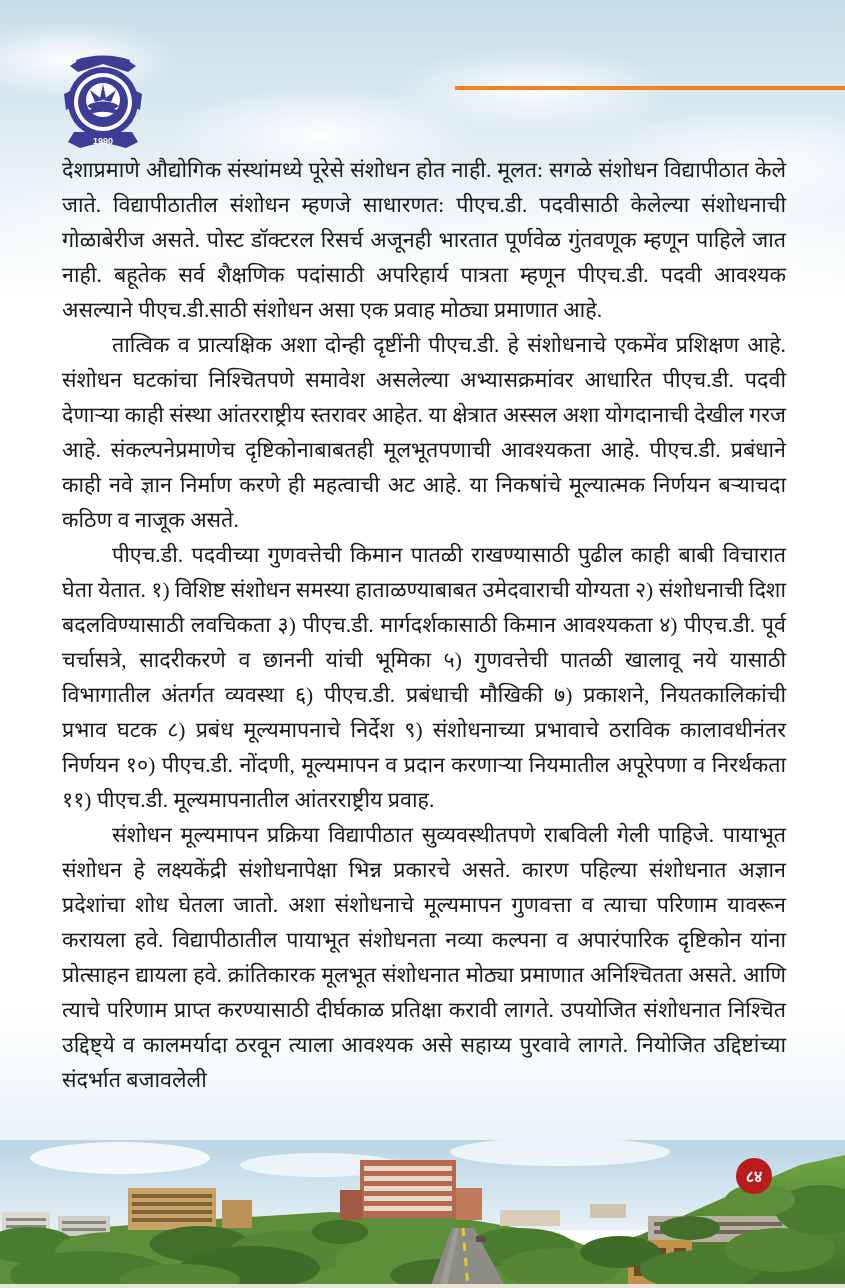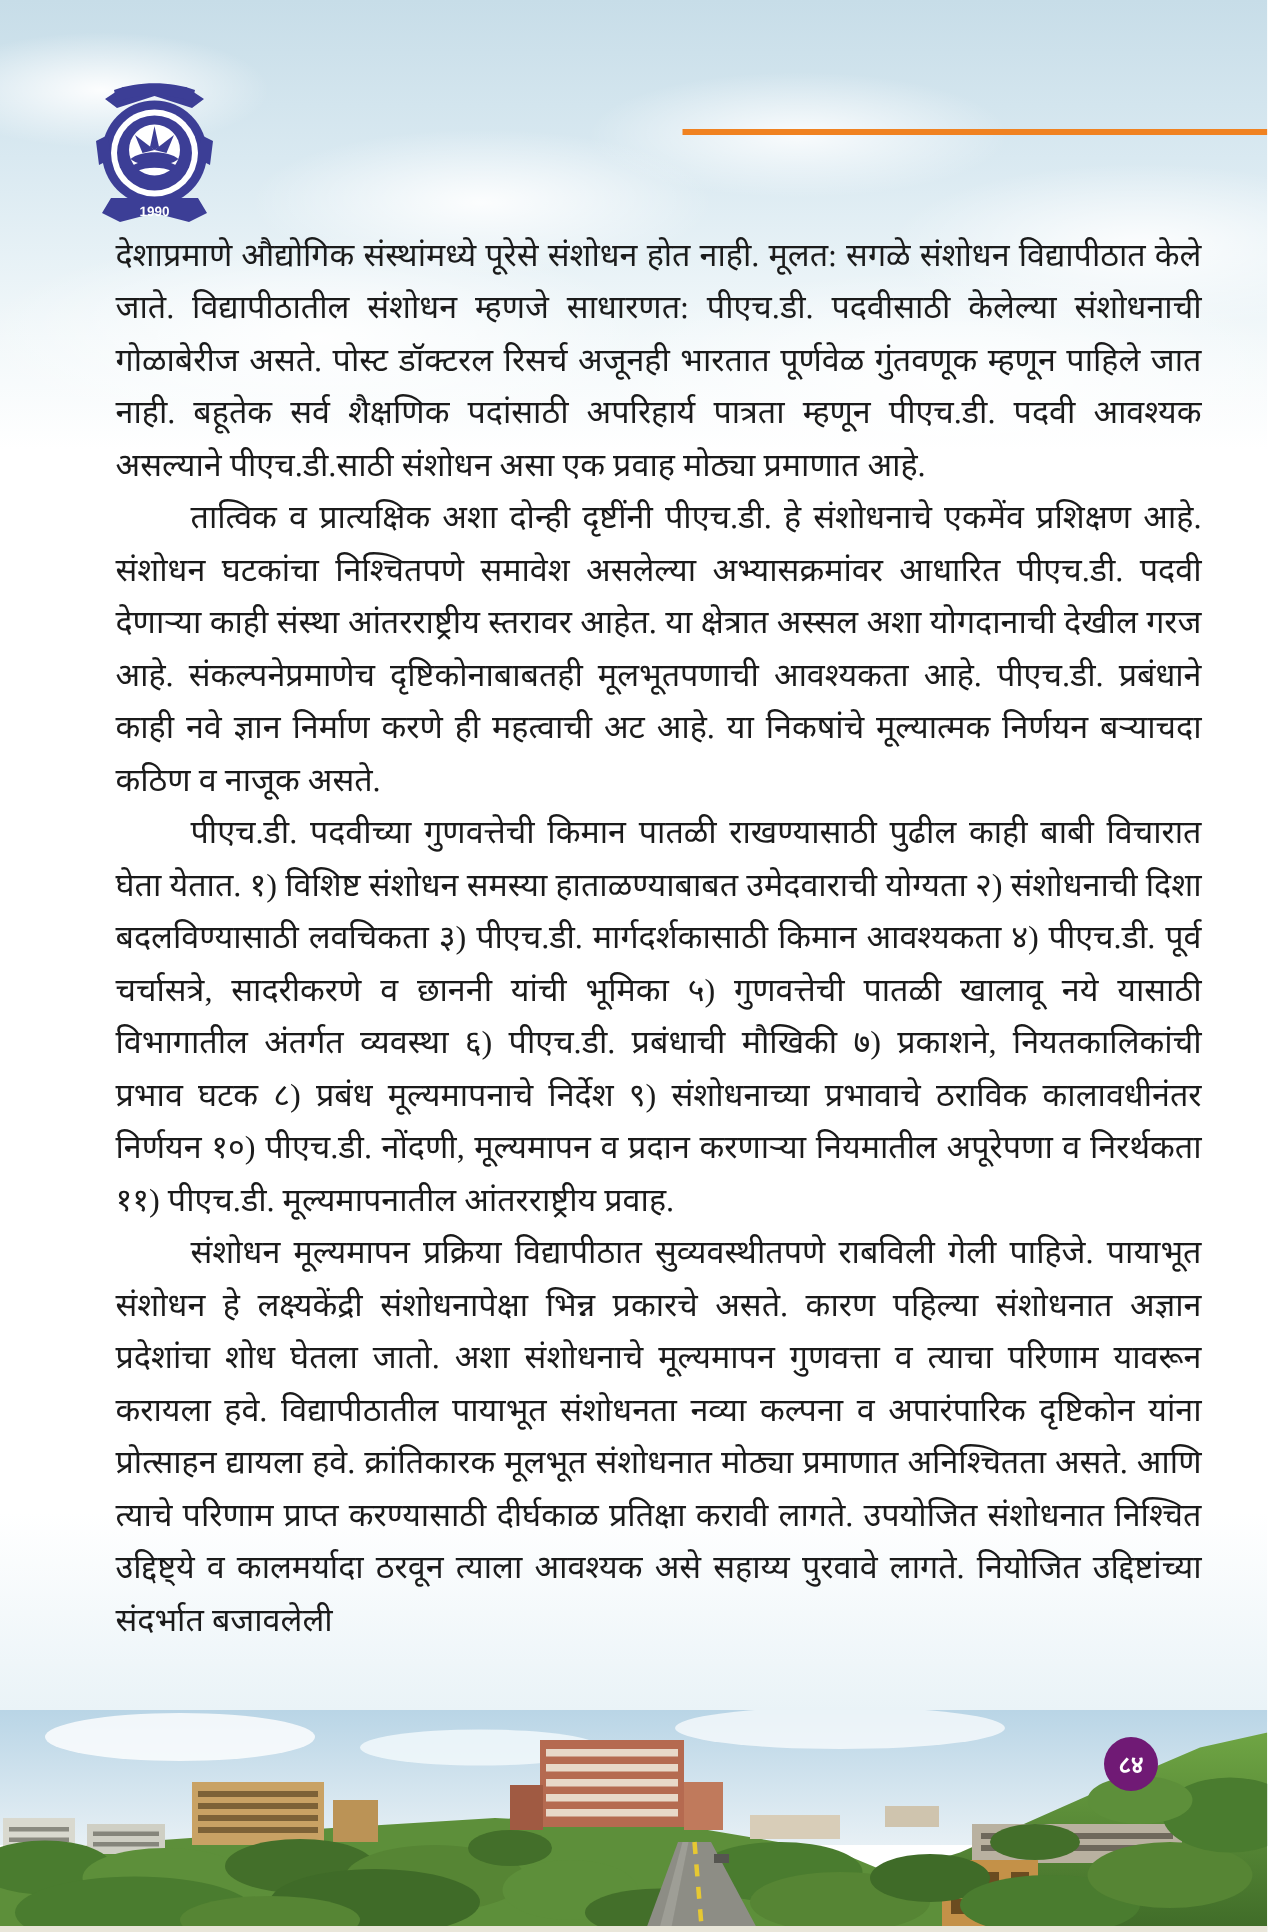--- a/index.html
+++ b/index.html
@@ -39,21 +39,20 @@
     text-align:center;z-index:2;
     font-size:44px;font-weight:bold;color:#15161a;
     letter-spacing:1px;line-height:1.0;
     text-shadow:0 0 0 #000;
   }
   
   .body-text{
     position:absolute;top:153px;left:62px;width:724px;
     font-size:21.5px;line-height:35px;color:#1b1b1b;
     text-align:justify;
-    margin-left:15px;
   }
   .body-text p{margin:0;}
   .body-text p.indent{text-indent:50px;}
   
   .photo{position:absolute;left:0;bottom:0;width:845px;height:148px;}
   
   .page-badge{
     position:absolute;left:736px;top:1158px;width:36px;height:36px;
     border-radius:50%;
     display:flex;align-items:center;justify-content:center;
@@ -181,17 +180,17 @@
 
     <polygon points="452,88 474,88 506,148 430,148" fill="#8d8d85"></polygon>
     <polygon points="455,88 459,88 447,148 439,148" fill="#aaaaa2" opacity="0.6"></polygon>
     <path d="M463 88 L468 148" stroke="#e6c832" stroke-width="3" stroke-dasharray="8 7" fill="none"></path>
 
     <rect x="476" y="96" width="10" height="6" fill="#555550"></rect>
 
     <rect x="0" y="144" width="845" height="4" fill="#e9e6d9"></rect>
   </svg>
 
-  <div class="page-badge" style="background:#701a75;">
+  <div class="page-badge" style="background:#b91c1c;">
     <span>८४</span>
   </div>
 
 </div>
 
 </body></html>

